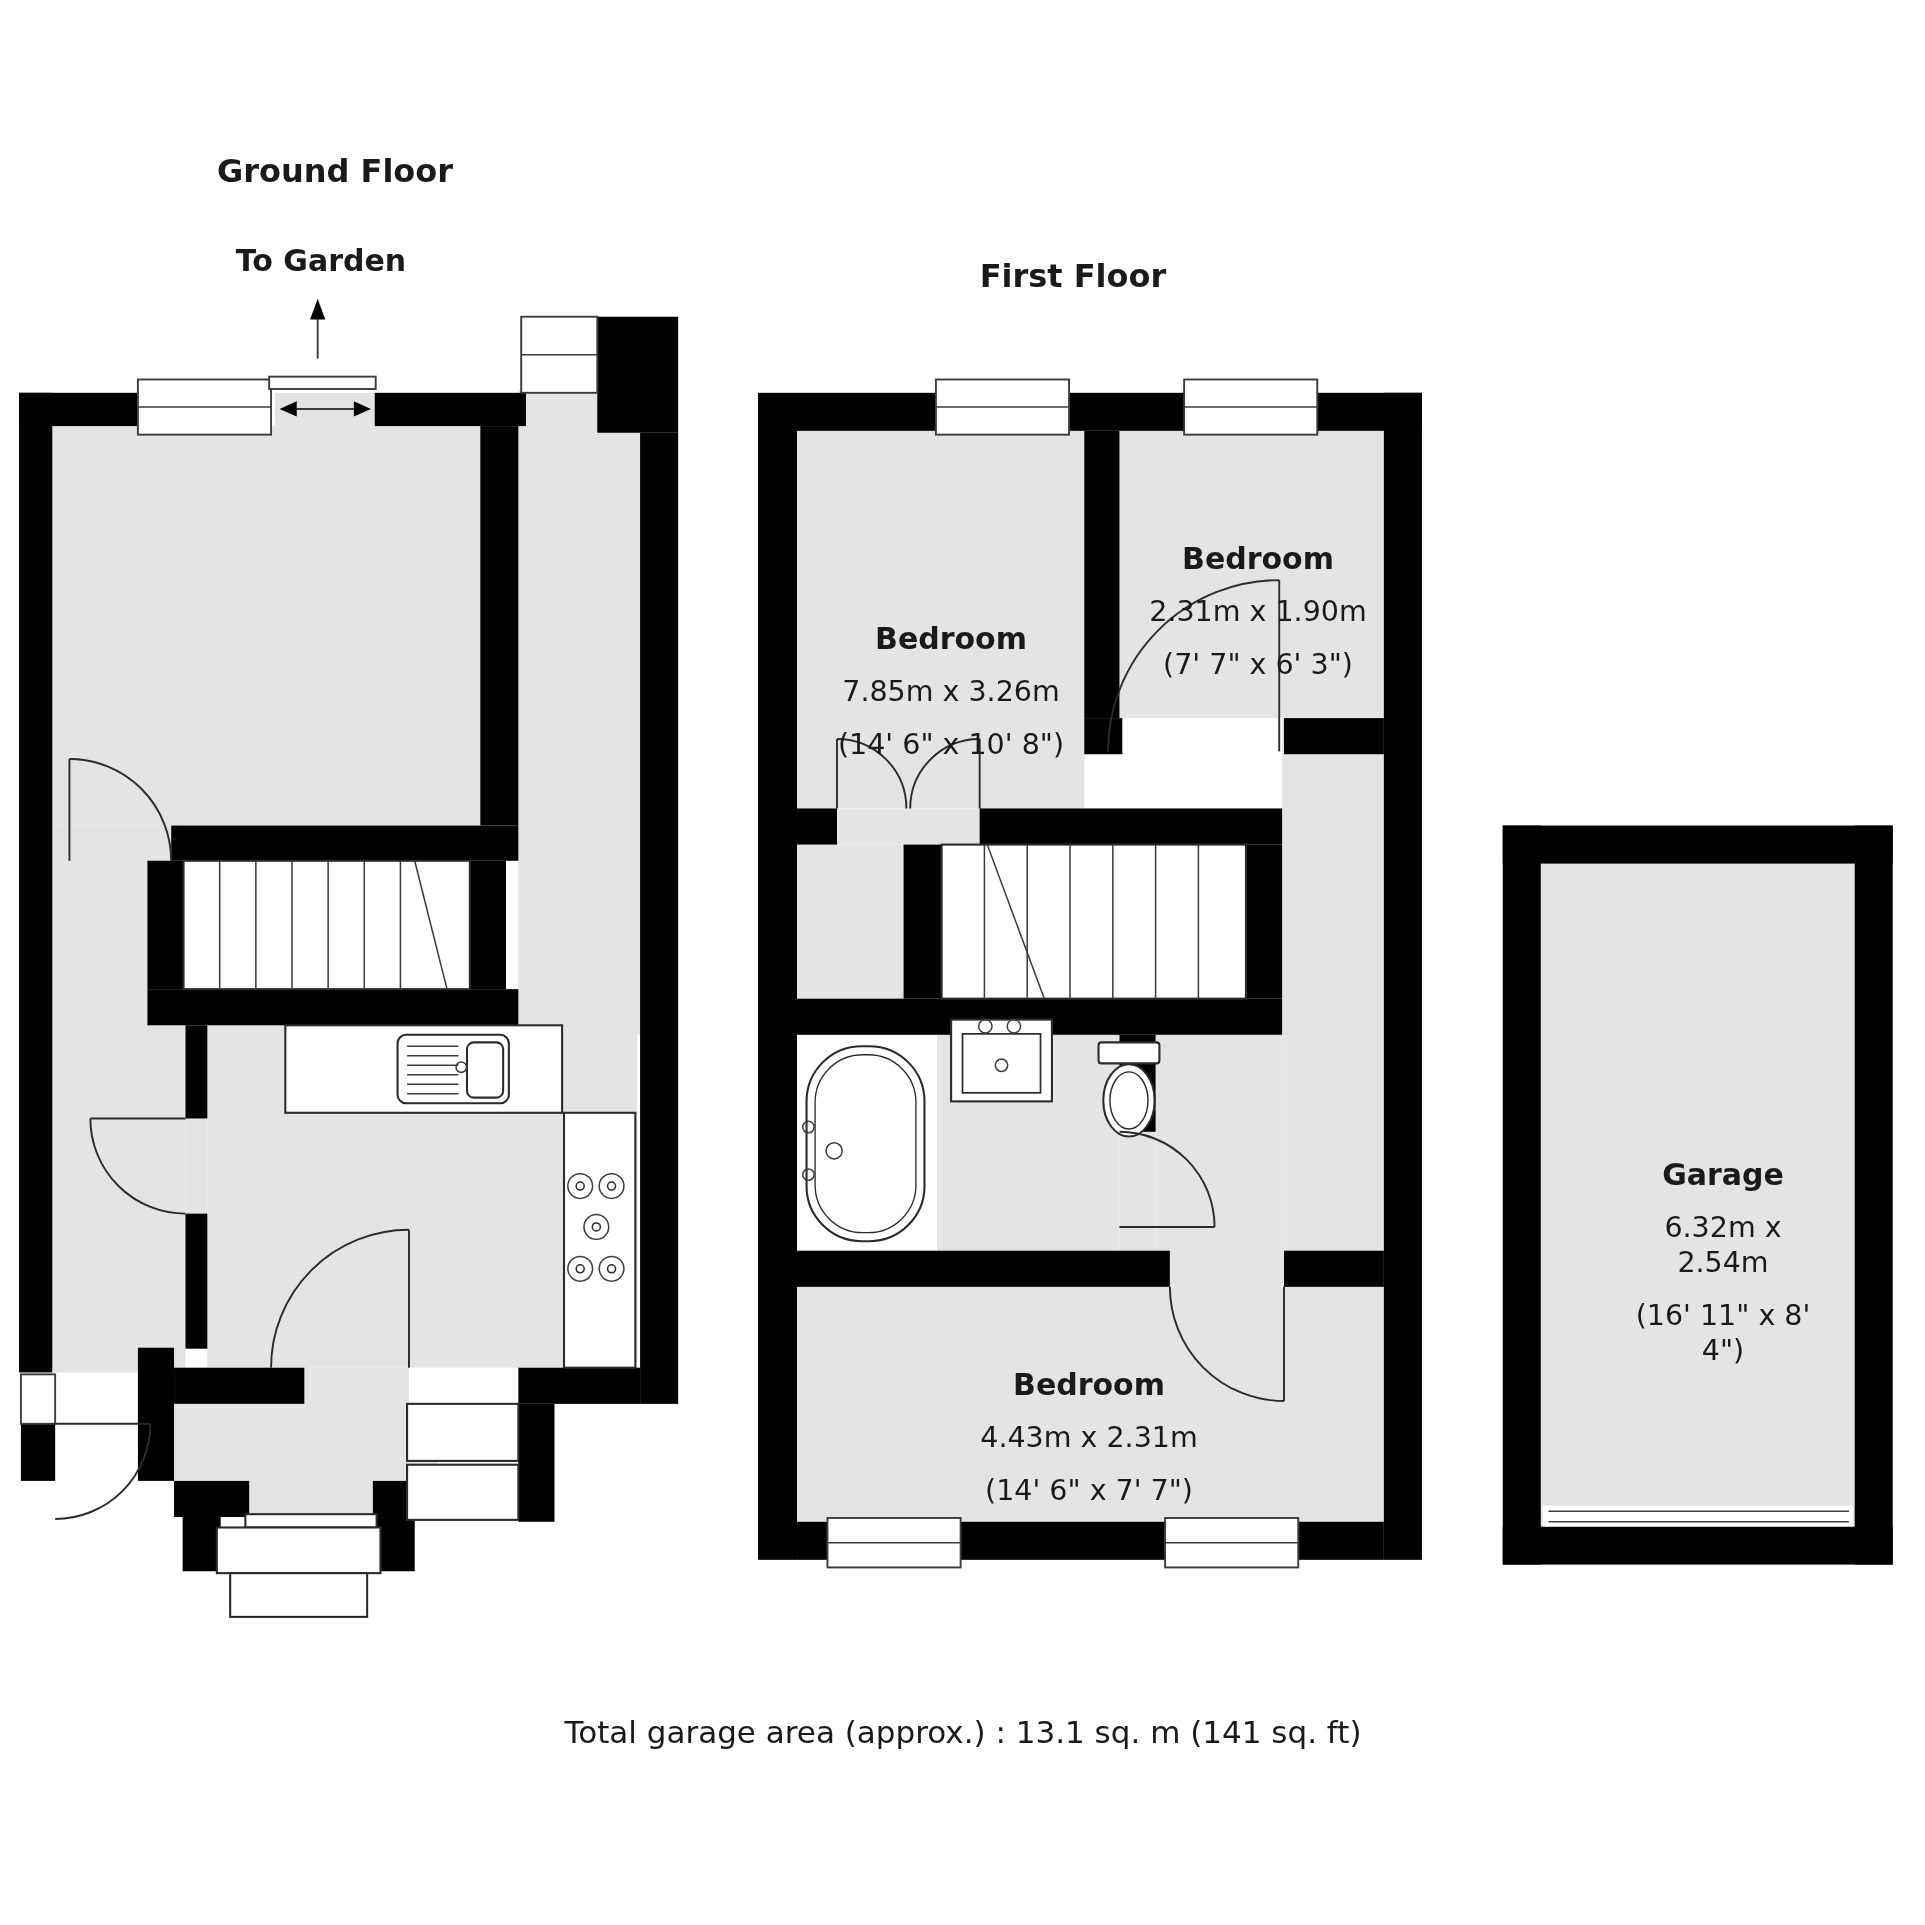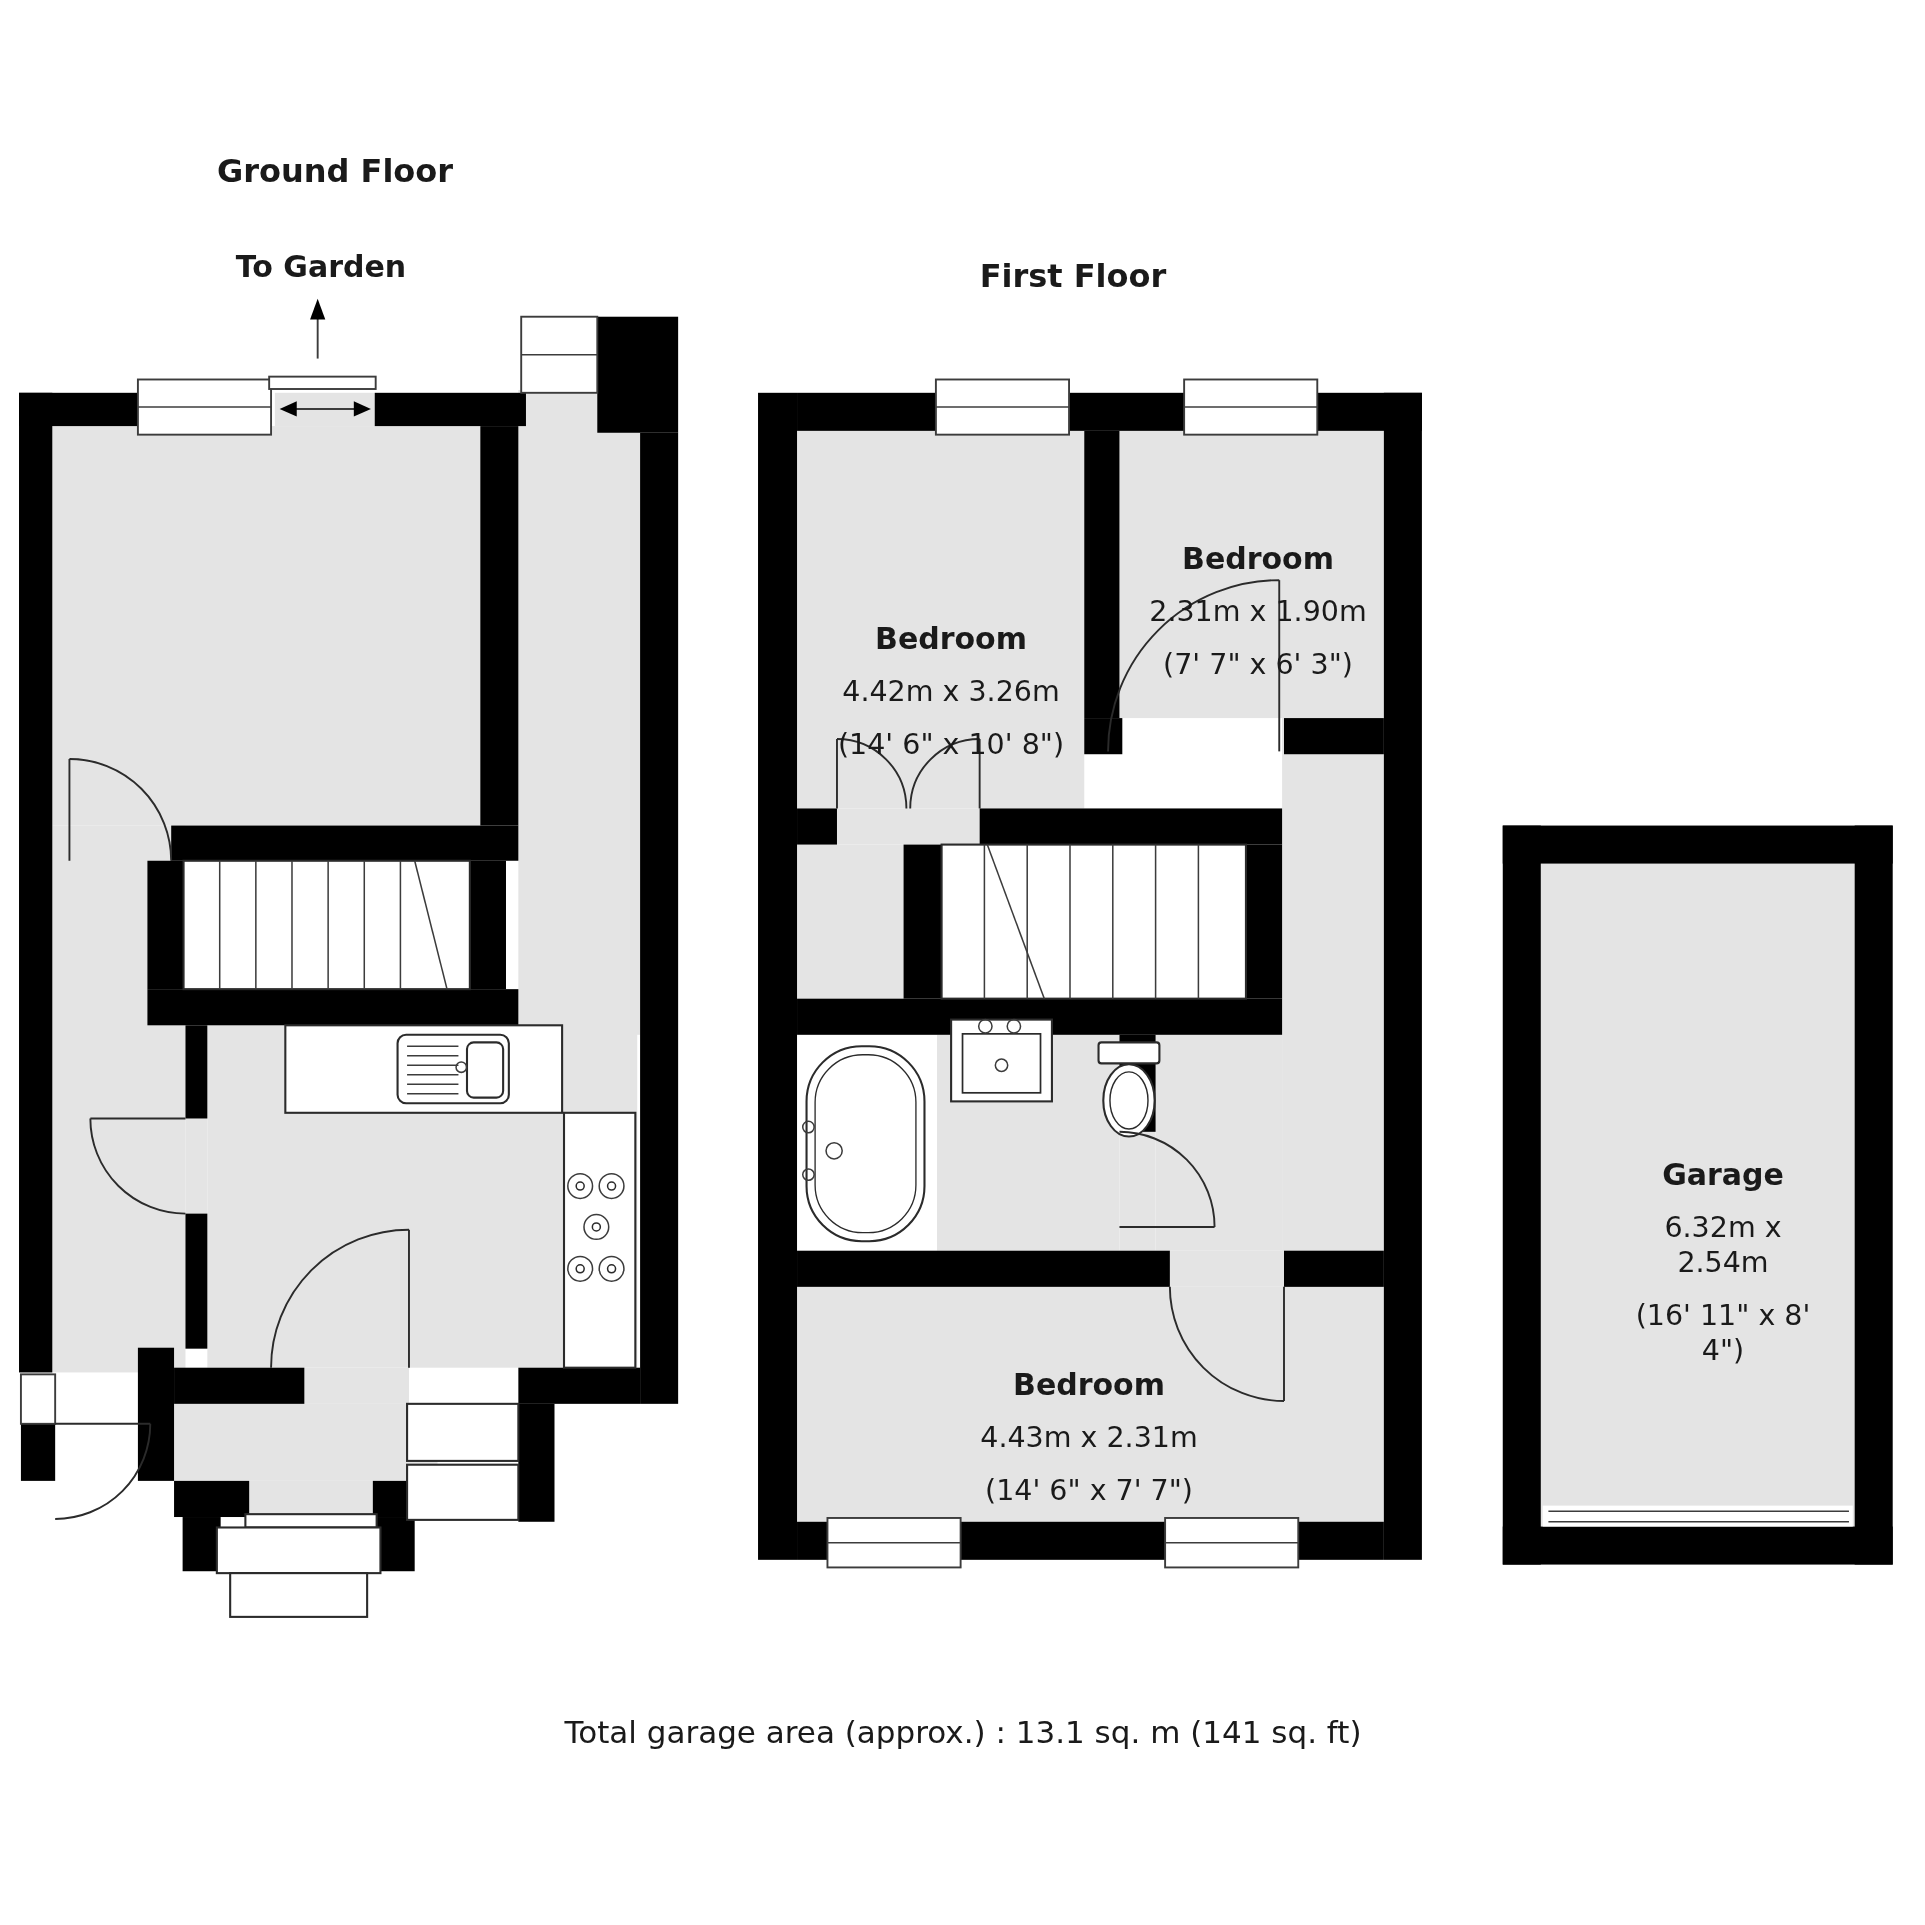--- a/index.html
+++ b/index.html
@@ -268,29 +268,29 @@
     <g>
       <rect class="white" x="1622" y="1583" width="326" height="22"></rect>
       <line class="ln-thin" x1="1628" y1="1589" x2="1944" y2="1589"></line>
       <line class="ln-thin" x1="1628" y1="1600" x2="1944" y2="1600"></line>
     </g>
   </g>
 </svg>
 
   <div class="label plan-title" style="left:335px;top:152px;">Ground Floor</div>
 
-  <div class="label plan-title" style="left:321px;top:243px;font-size:30px;margin-top:6px;">To Garden</div>
+  <div class="label plan-title" style="left:321px;top:243px;font-size:30px;">To Garden</div>
 
   <div class="label plan-title" style="left:1073px;top:257px;text-align:center;">First Floor</div>
 
 
 
   <div class="label" style="left:951px;top:603px;">
     <div class="room-name">Bedroom</div>
-    <div class="room-dims">4.42m x 3.26m</div>
+    <div class="room-dims">7.85m x 3.26m</div>
     <div class="room-dims">(14' 6" x 10' 8")</div>
   </div>
 
   <div class="label" style="left:1258px;top:523px;">
     <div class="room-name">Bedroom</div>
     <div class="room-dims">2.31m x 1.90m</div>
     <div class="room-dims">(7' 7" x 6' 3")</div>
   </div>
 
   <div class="label" style="left:1089px;top:1349px;">

